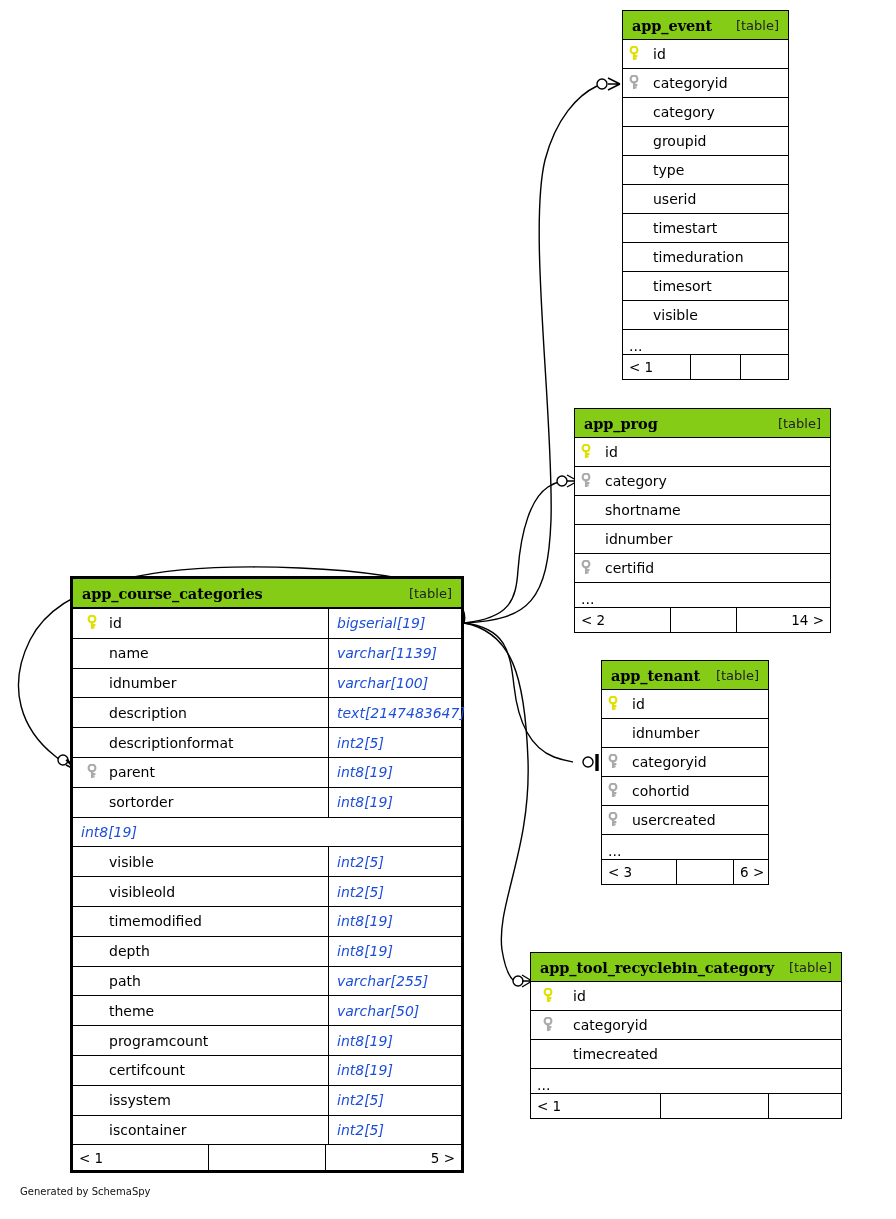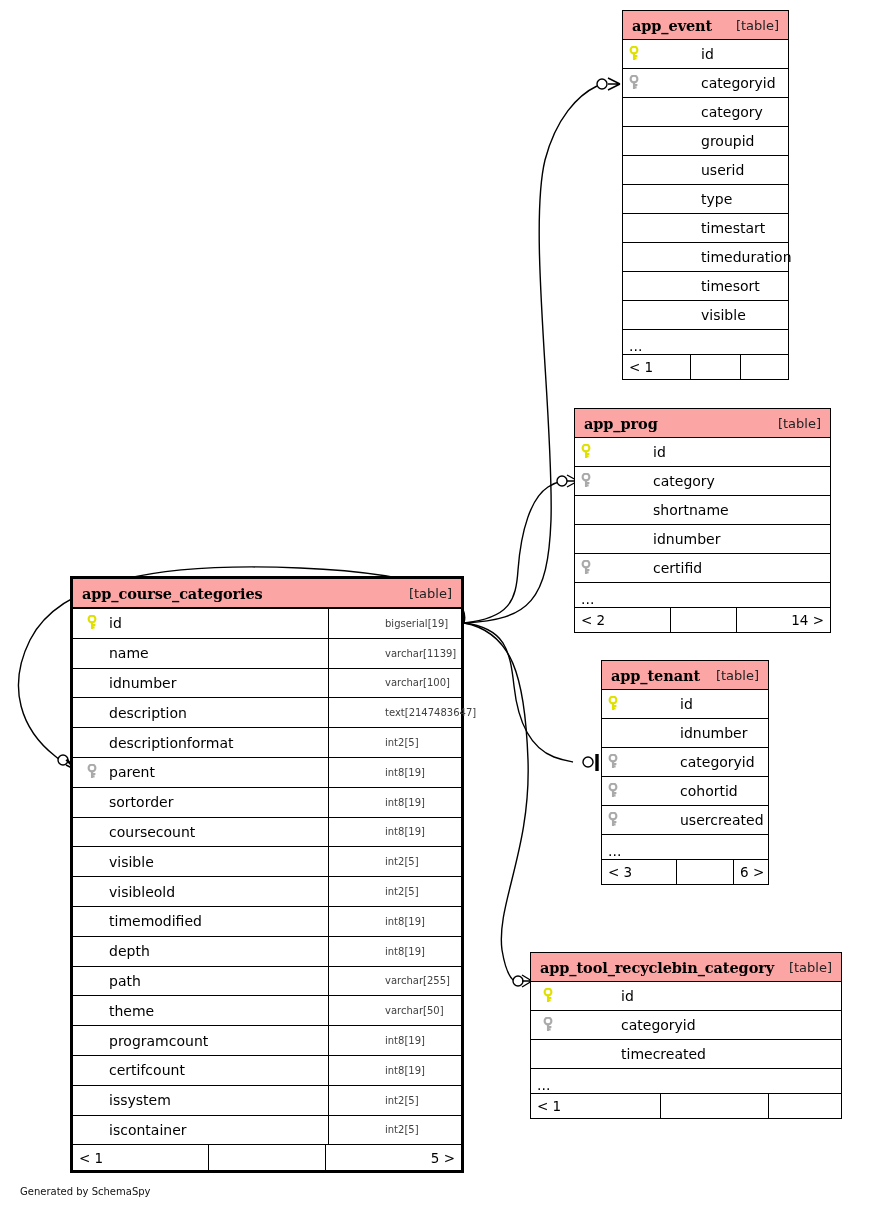--- a/index.html
+++ b/index.html
@@ -32,21 +32,21 @@
     border: 1px solid #000000;
     z-index: 2;
   }
   .table-box.primary {
     border-width: 3px;
   }
   .tbl-header {
     display: flex;
     align-items: center;
     justify-content: space-between;
-    background: #fca5a5;
+    background: #84cc16;
     border-bottom: 1px solid #000000;
     box-sizing: border-box;
     padding: 0 9px;
     height: 29px;
   }
   .primary > .tbl-header {
     border-bottom-width: 2px;
     height: 30px;
   }
   .tbl-name {
@@ -63,21 +63,20 @@
     white-space: nowrap;
     padding-left: 10px;
   }
   .row {
     display: flex;
     align-items: stretch;
     border-bottom: 1px solid #000000;
     box-sizing: border-box;
     height: 29px;
     position: relative;
-    gap: 48px;
   }
   .primary .row {
     height: 29.8px;
   }
   .cell-name {
     display: flex;
     align-items: center;
     flex: 1 1 auto;
     box-sizing: border-box;
     min-width: 0;
@@ -87,23 +86,24 @@
     width: 256px;
     flex: 0 0 256px;
     border-right: 1px solid #000000;
   }
   .cell-type {
     display: flex;
     align-items: center;
     flex: 1 1 auto;
     box-sizing: border-box;
     padding-left: 8px;
-    font-size: 10px;
-    color: #404040;
+    font-size: 14px;
+    color: #1d4ed8;
     white-space: nowrap;
+    font-style: italic;
   }
   .col-label {
     font-size: 14px;
     color: #000000;
     white-space: nowrap;
   }
   .keyslot {
     width: 22px;
     flex: 0 0 22px;
     display: flex;
@@ -236,27 +236,27 @@
       </div>
       <div class="row">
         <span class="nokey"></span>
         <span class="cell-name">
             <span class="col-label">groupid</span>
           </span>
       </div>
       <div class="row">
         <span class="nokey"></span>
         <span class="cell-name">
+            <span class="col-label">type</span>
+          </span>
+      </div>
+      <div class="row">
+        <span class="nokey"></span>
+        <span class="cell-name">
             <span class="col-label">userid</span>
-          </span>
-      </div>
-      <div class="row">
-        <span class="nokey"></span>
-        <span class="cell-name">
-            <span class="col-label">type</span>
           </span>
       </div>
       <div class="row">
         <span class="nokey"></span>
         <span class="cell-name">
             <span class="col-label">timestart</span>
           </span>
       </div>
       <div class="row">
         <span class="nokey"></span>
@@ -512,24 +512,20 @@
         <span class="cell-type">int8[19]</span>
       </div>
       <div class="row">
         <span class="cell-name">
           <span class="nokey"></span>
           <span class="col-label namepad">sortorder</span>
         </span>
         <span class="cell-type">int8[19]</span>
       </div>
       <div class="row">
-        <span class="cell-name">
-          <span class="nokey"></span>
-          <span class="col-label namepad">coursecount</span>
-        </span>
         <span class="cell-type">int8[19]</span>
       </div>
       <div class="row">
         <span class="cell-name">
           <span class="nokey"></span>
           <span class="col-label namepad">visible</span>
         </span>
         <span class="cell-type">int2[5]</span>
       </div>
       <div class="row">

